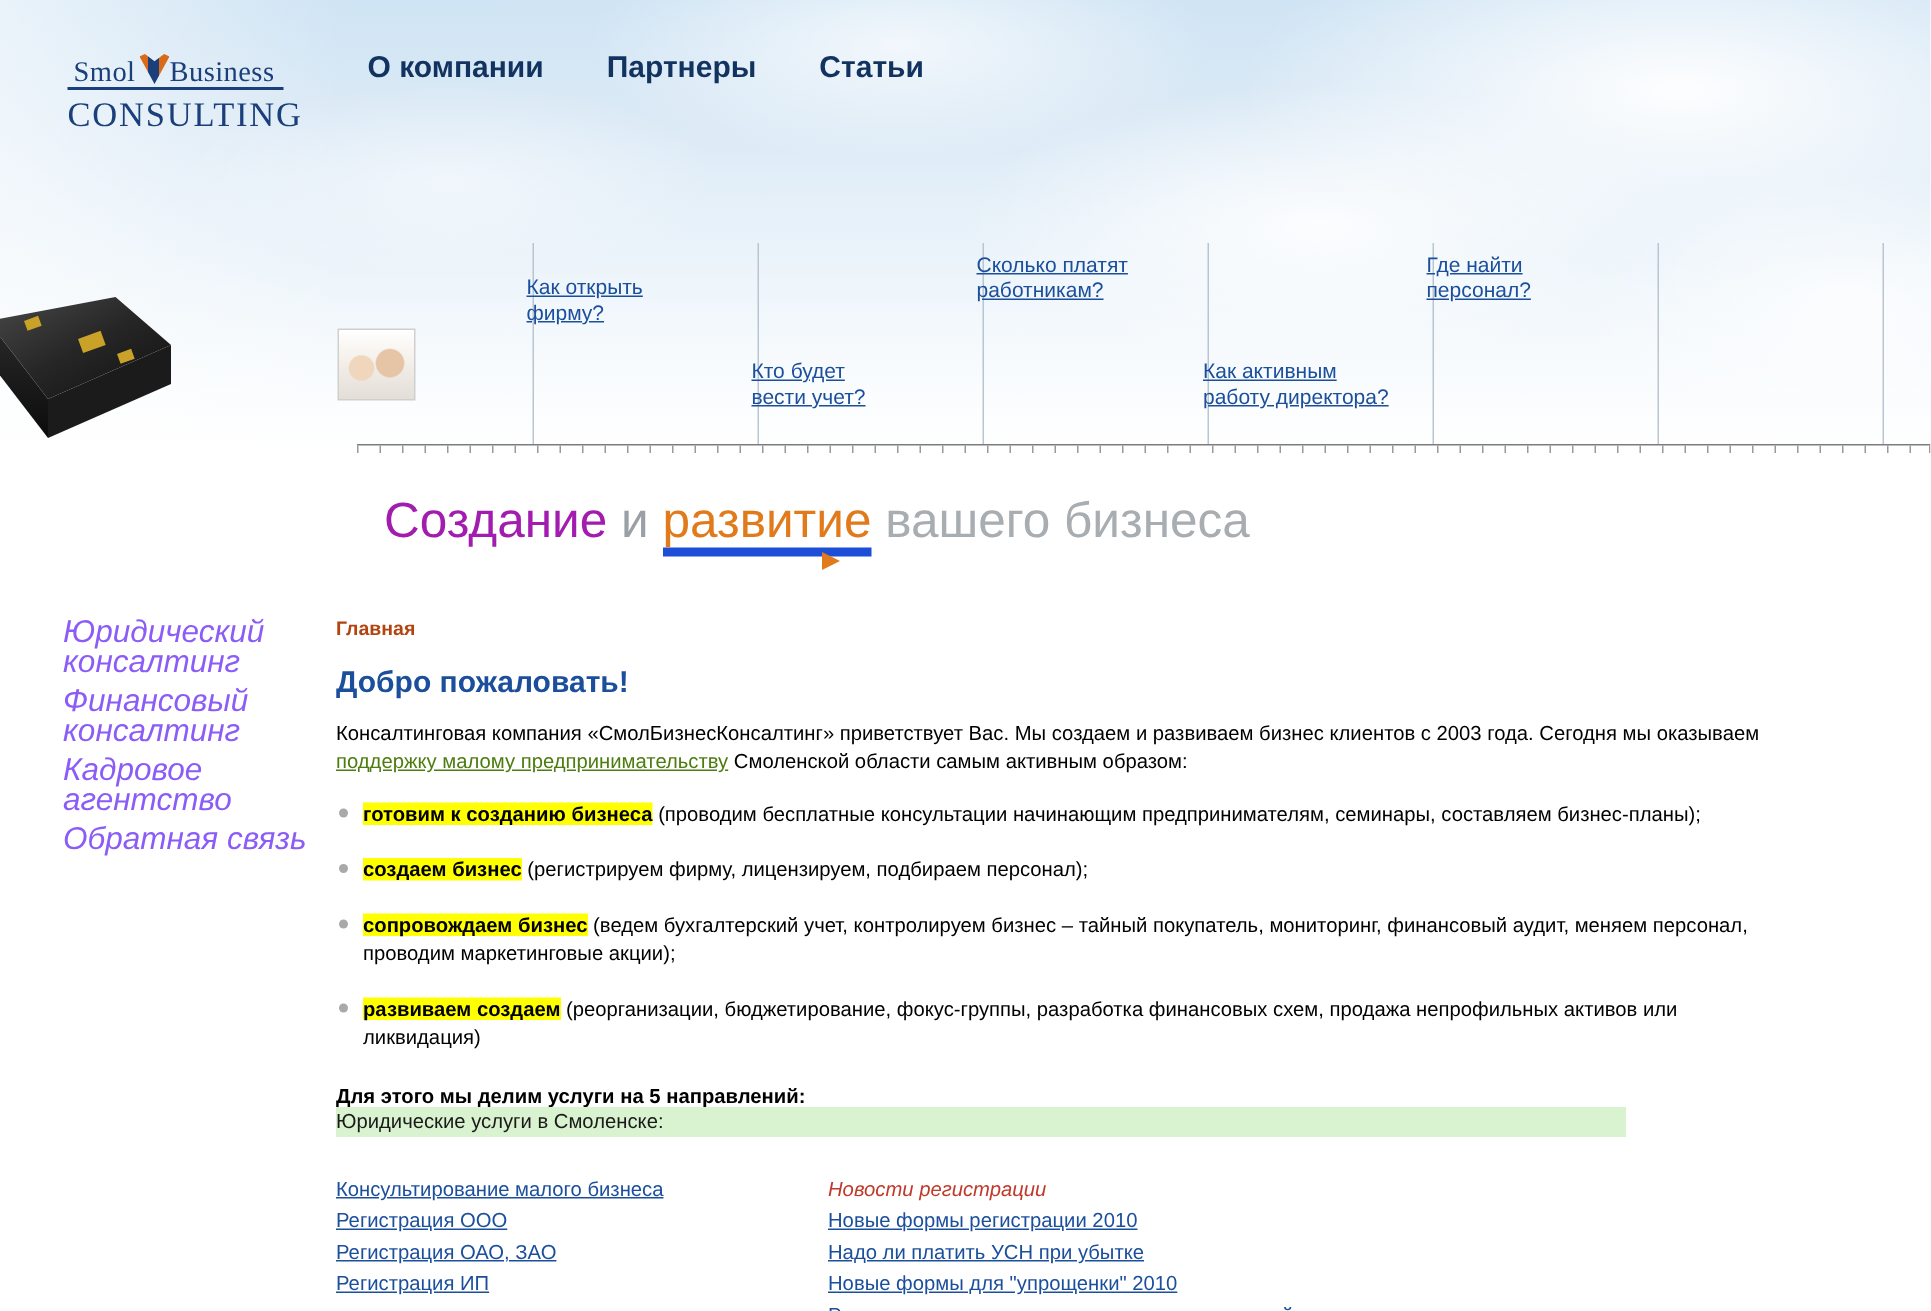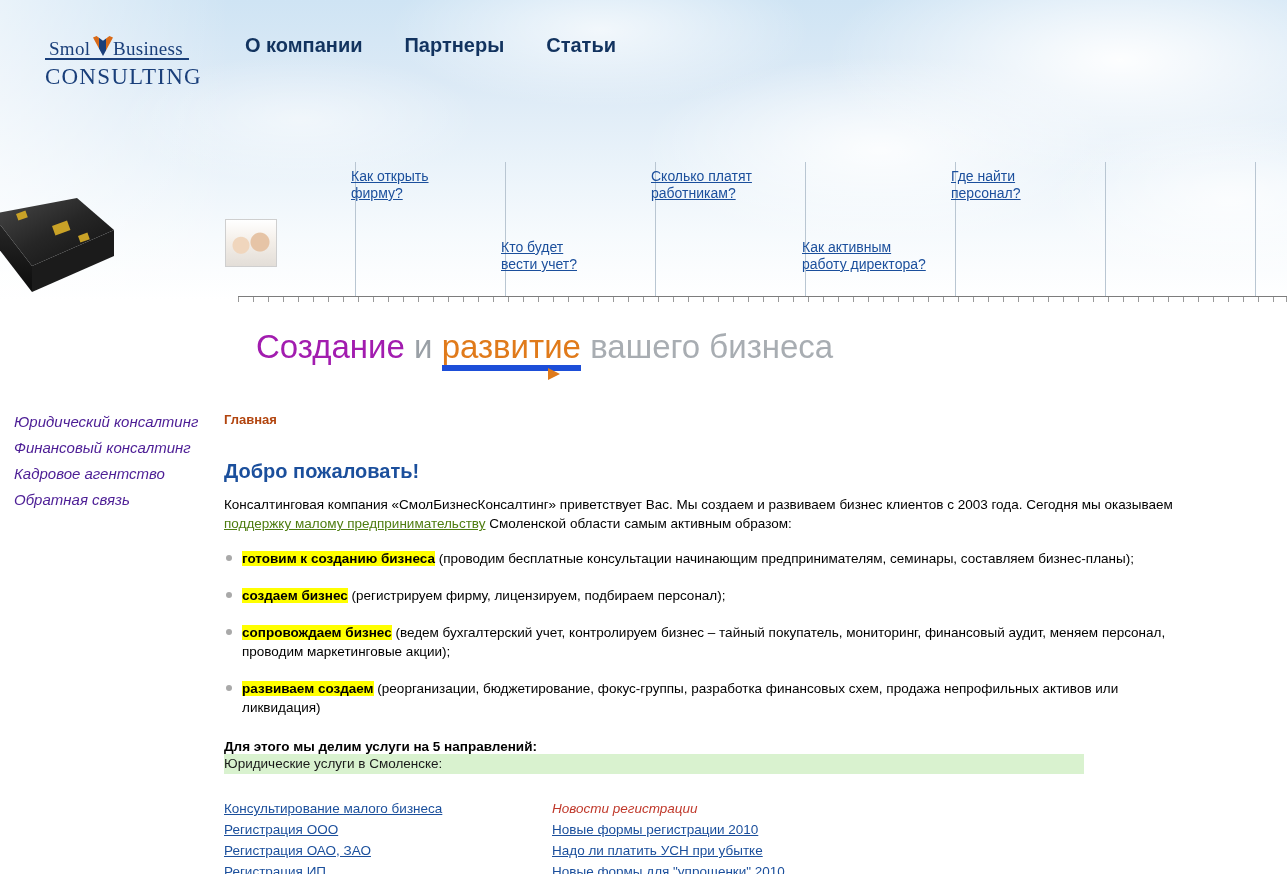--- a/index.html
+++ b/index.html
@@ -164,48 +164,49 @@
 
   
   .sidebar {
     position: absolute;
     left: 14px; top: 412px;
     width: 205px;
     z-index: 6;
   }
   .sidebar a {
     display: block;
-    font-size: 15px;
+    font-size: 21px;
     font-style: italic;
-    color: #4c1d95;
+    color: #8b5cf6;
     text-decoration: none;
     line-height: 20px;
     margin-bottom: 6px;
     cursor: pointer;
+    margin-left: 28px;
   }
 
   
   .content {
     position: absolute;
     left: 224px; top: 410px;
     width: 1000px;
     z-index: 6;
   }
   .crumb {
     color: #b2450f;
     font-size: 13px;
     font-weight: bold;
     text-decoration: none;
     cursor: pointer;
   }
   .page-title {
     color: #1b4f9c;
     font-size: 20px;
     font-weight: bold;
-    margin: 32px 0 12px 0;
+    margin: 16px 0 12px 0;
   }
   .intro {
     font-size: 13.5px;
     line-height: 19px;
     width: 965px;
   }
   .intro a { color: #4d7c0f; text-decoration: underline; cursor: pointer; }
 
   ul.bullets {
     list-style: none;
@@ -318,21 +319,21 @@
 <div class="vline" style="left:355px; height:134px;"></div>
 <div class="vline" style="left:505px; height:134px;"></div>
 <div class="vline" style="left:655px; height:134px;"></div>
 <div class="vline" style="left:805px; height:134px;"></div>
 <div class="vline" style="left:955px; height:134px;"></div>
 <div class="vline" style="left:1105px; height:134px;"></div>
 <div class="vline" style="left:1255px; height:134px;"></div>
 
 <div class="handshake-photo"></div>
 
-<div class="callout" style="left:351px; top:168px;">
+<div class="callout" style="left:351px; top:183px;">
   <a>Как открыть</a><br>
   <a>фирму?</a>
 </div>
 <div class="callout" style="left:501px; top:239px;">
   <a>Кто будет</a><br>
   <a>вести учет?</a>
 </div>
 <div class="callout" style="left:651px; top:168px;">
   <a>Сколько платят</a><br>
   <a>работникам?</a>

